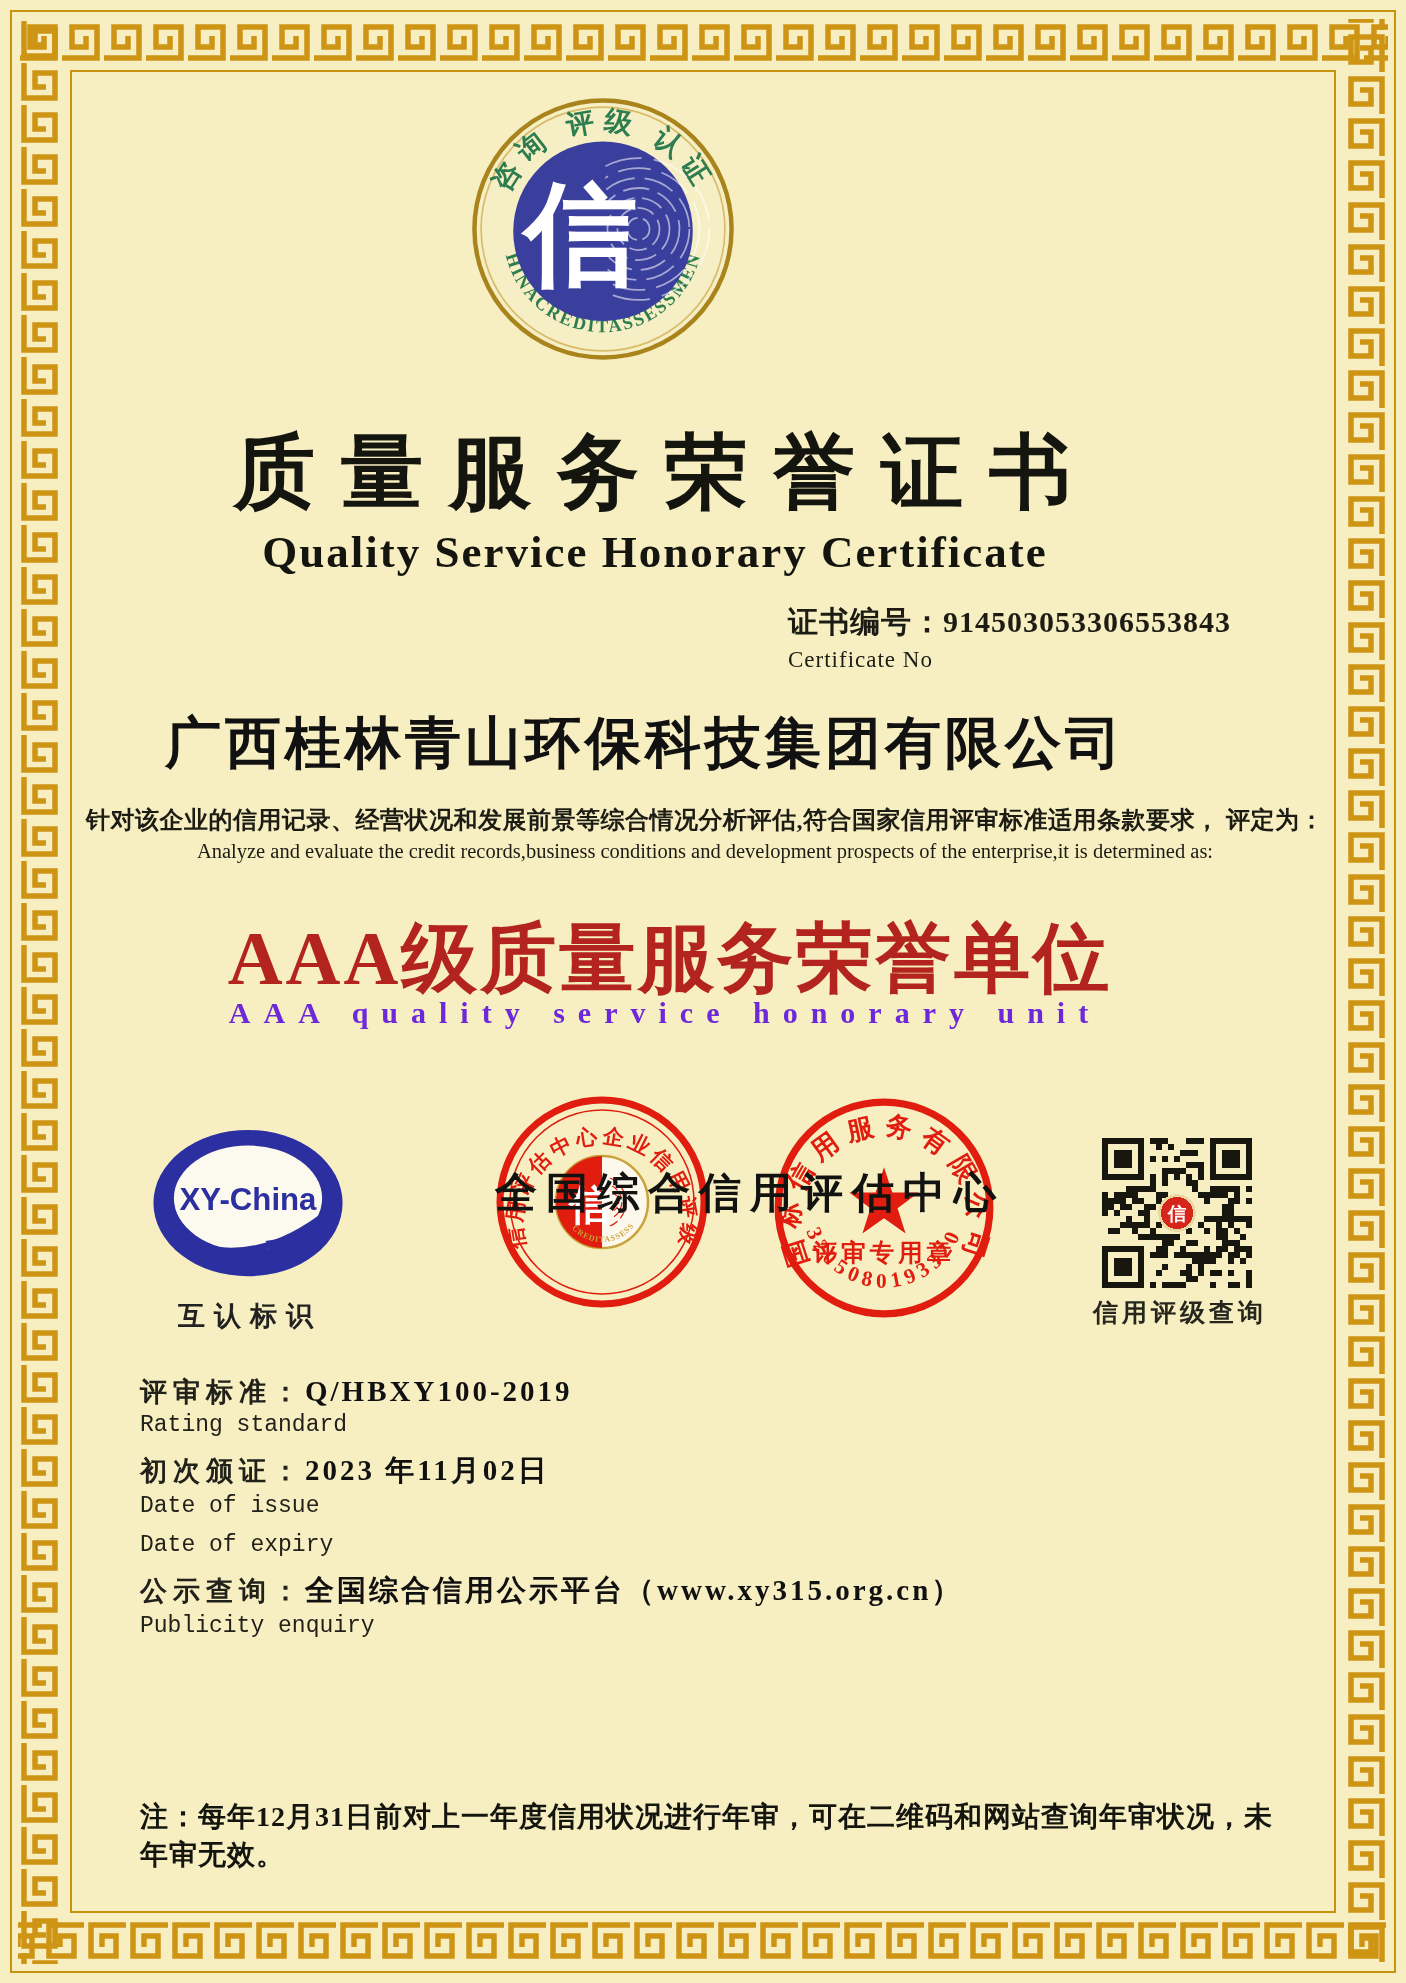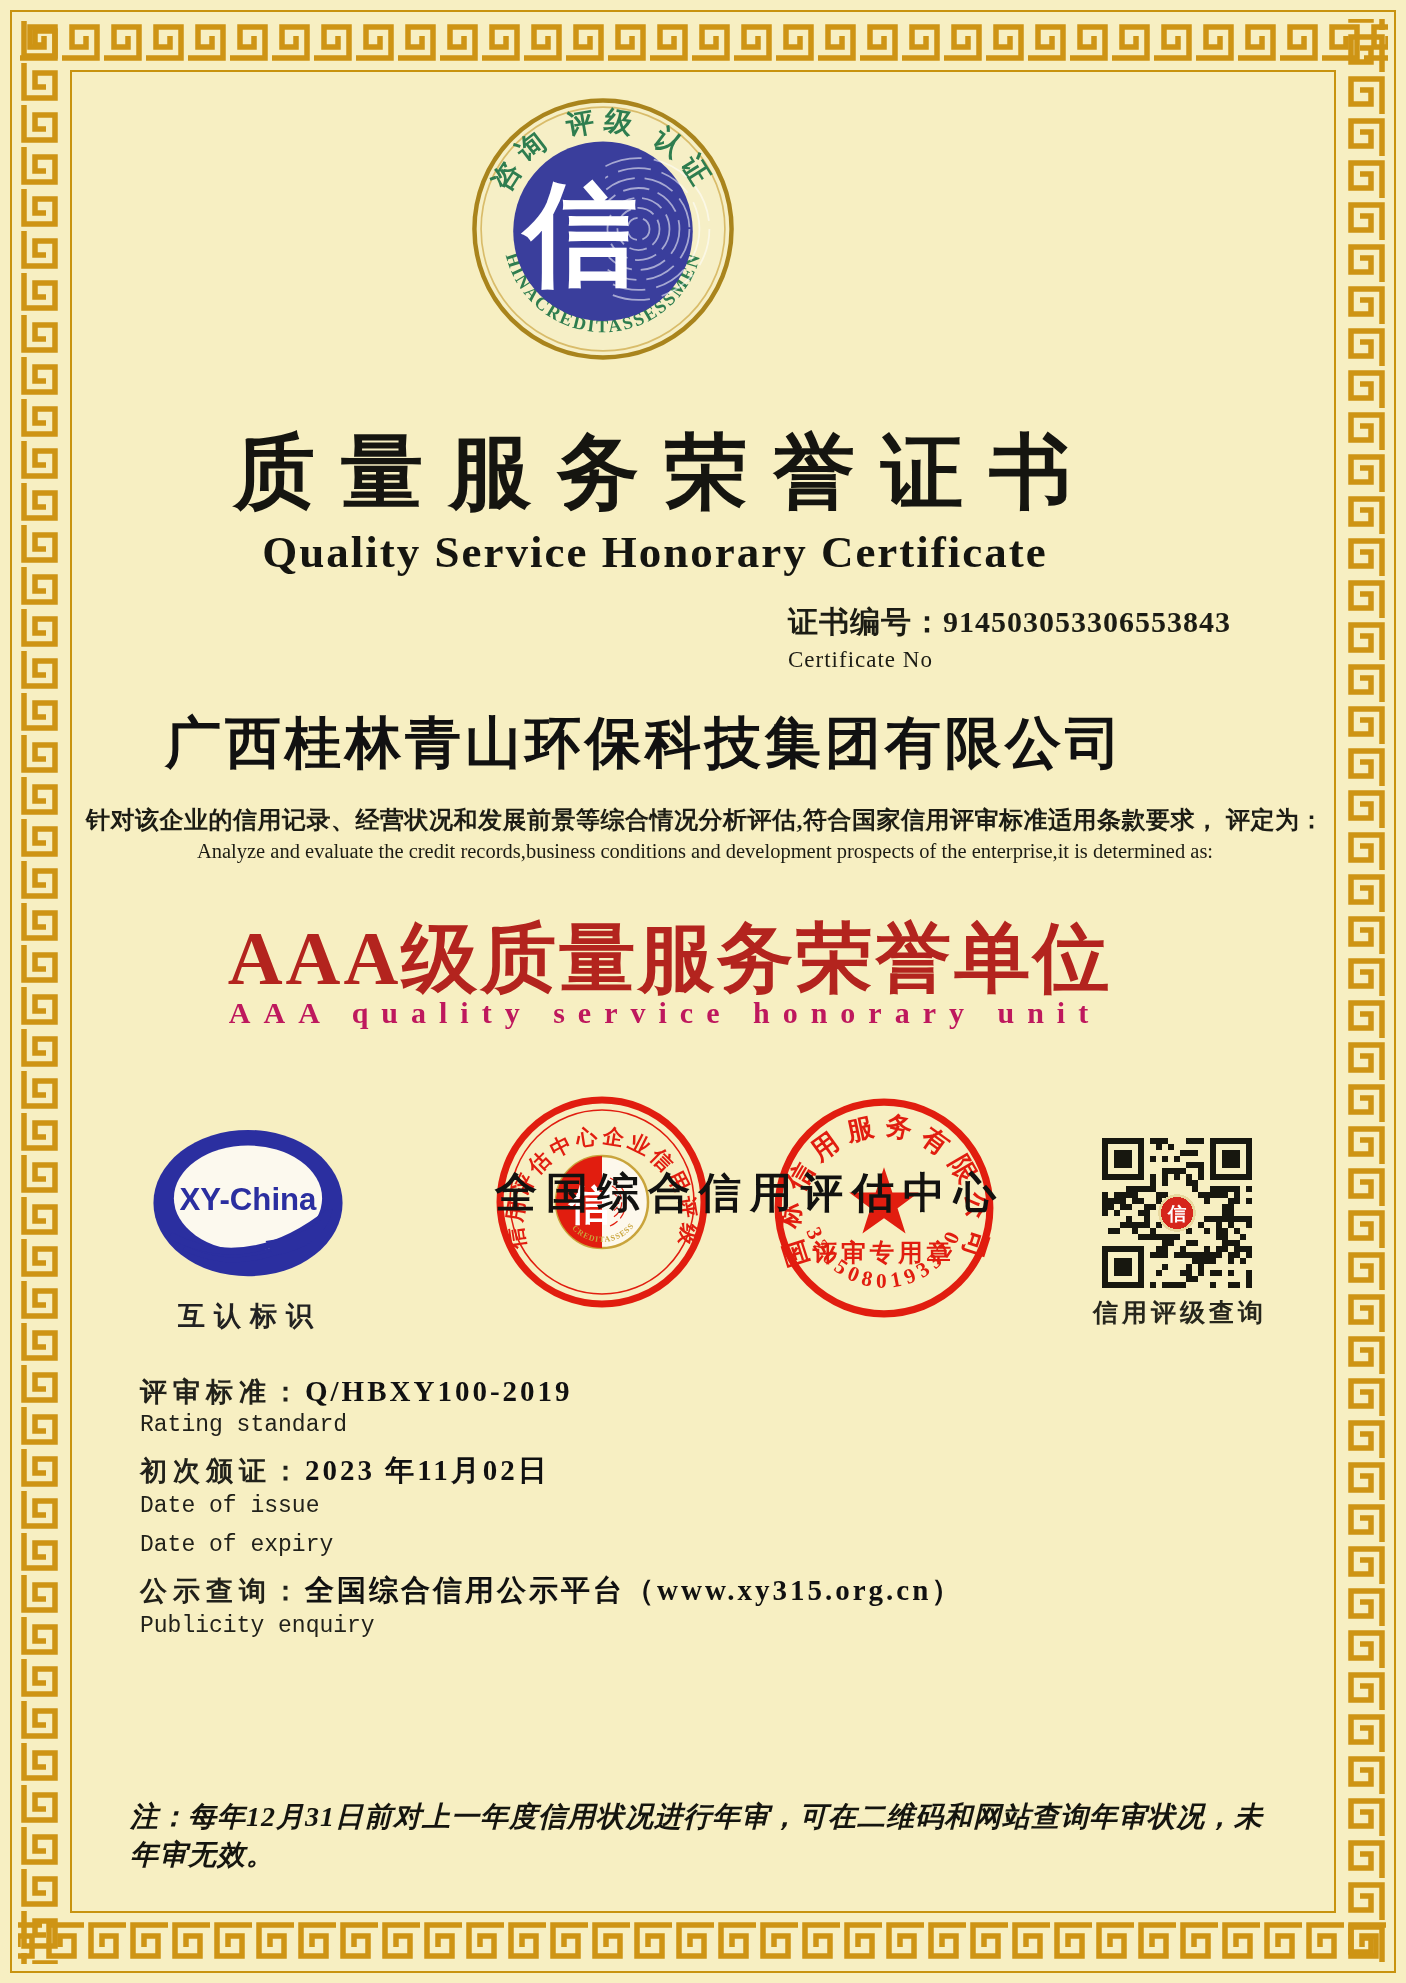--- a/index.html
+++ b/index.html
@@ -34,21 +34,21 @@
   .overlay-zh{left:430px;top:1165px;width:640px;font-size:42px;font-weight:bold;letter-spacing:9px;color:#121210;z-index:5;}
   .overlay-en{left:430px;top:1216px;width:640px;font-size:24px;color:#121210;z-index:5;}
   .qr-caption{left:1090px;top:1296px;width:180px;font-size:25px;font-weight:bold;letter-spacing:4px;color:#26261c;}
   
   .details{left:140px;top:1374px;width:900px;}
   .drow{margin-bottom:13px;}
   .dzh{font-size:27px;font-weight:bold;letter-spacing:6px;color:#21211a;white-space:nowrap;}
   .dzh .dval{font-size:29px;letter-spacing:3px;color:#111;}
   .den{font-size:23px;color:#21211a;margin-top:2px;font-family:Liberation Mono, monospace;}
   
-  .note{left:130px;top:1798px;width:1156px;font-style:italic;}
+  .note{left:140px;top:1798px;width:1156px;}
   .note-zh{font-size:28px;font-weight:bold;letter-spacing:1px;color:#15150f;}
   .note-en{font-size:25.5px;font-weight:600;margin-top:6px;line-height:1.18;color:#15150f;text-align:justify;}
   svg text{font-family:"Liberation Serif","DejaVu Serif",serif;}
   .sans{font-family:"Liberation Sans","DejaVu Sans",sans-serif;}
 </style>
 </head>
 <body>
 
 <div class="page">
 
@@ -133,21 +133,21 @@
     <div class="line1">证书编号：914503053306553843</div>
     <div class="line2">Certificate  No</div>
   </div>
 
   <div class="abs center company">广西桂林青山环保科技集团有限公司</div>
 
   <div class="abs center intro-zh">针对该企业的信用记录、经营状况和发展前景等综合情况分析评估,符合国家信用评审标准适用条款要求， 评定为：</div>
   <div class="abs center intro-en">Analyze and evaluate the credit records,business conditions and development prospects of the enterprise,it is determined as:</div>
 
   <div class="abs center award-zh" style="color:#B3241E;">AAA级质量服务荣誉单位</div>
-  <div class="abs center award-en" style="color:#be185d;">AAA  quality  service  honorary  unit</div>
+  <div class="abs center award-en" style="color:#6d28d9;">AAA  quality  service  honorary  unit</div>
 
   <div class="abs" style="left:148px;top:1128px;width:200px;height:156px;">
     <svg viewBox="0 0 200 160" width="200" height="156">
       <ellipse cx="100" cy="77" rx="97" ry="75" fill="#2B2FA0"></ellipse>
       <ellipse cx="100" cy="72" rx="76" ry="54" fill="#FCF9EE"></ellipse>
       <text x="100" y="84" class="sans" font-size="32" font-weight="bold" fill="#2B2FA0" text-anchor="middle" font-family="Liberation Sans, DejaVu Sans, sans-serif">XY-China</text>
       <path d="M20 110 Q 100 152 183 86" fill="none" stroke="#2B2FA0" stroke-width="7"></path>
       <path d="M34 123 Q 104 156 178 100" fill="none" stroke="#2B2FA0" stroke-width="5"></path>
       <path d="M118 116 Q 166 110 187 82 Q 180 122 126 131 Z" fill="#2B2FA0"></path>
     </svg>

